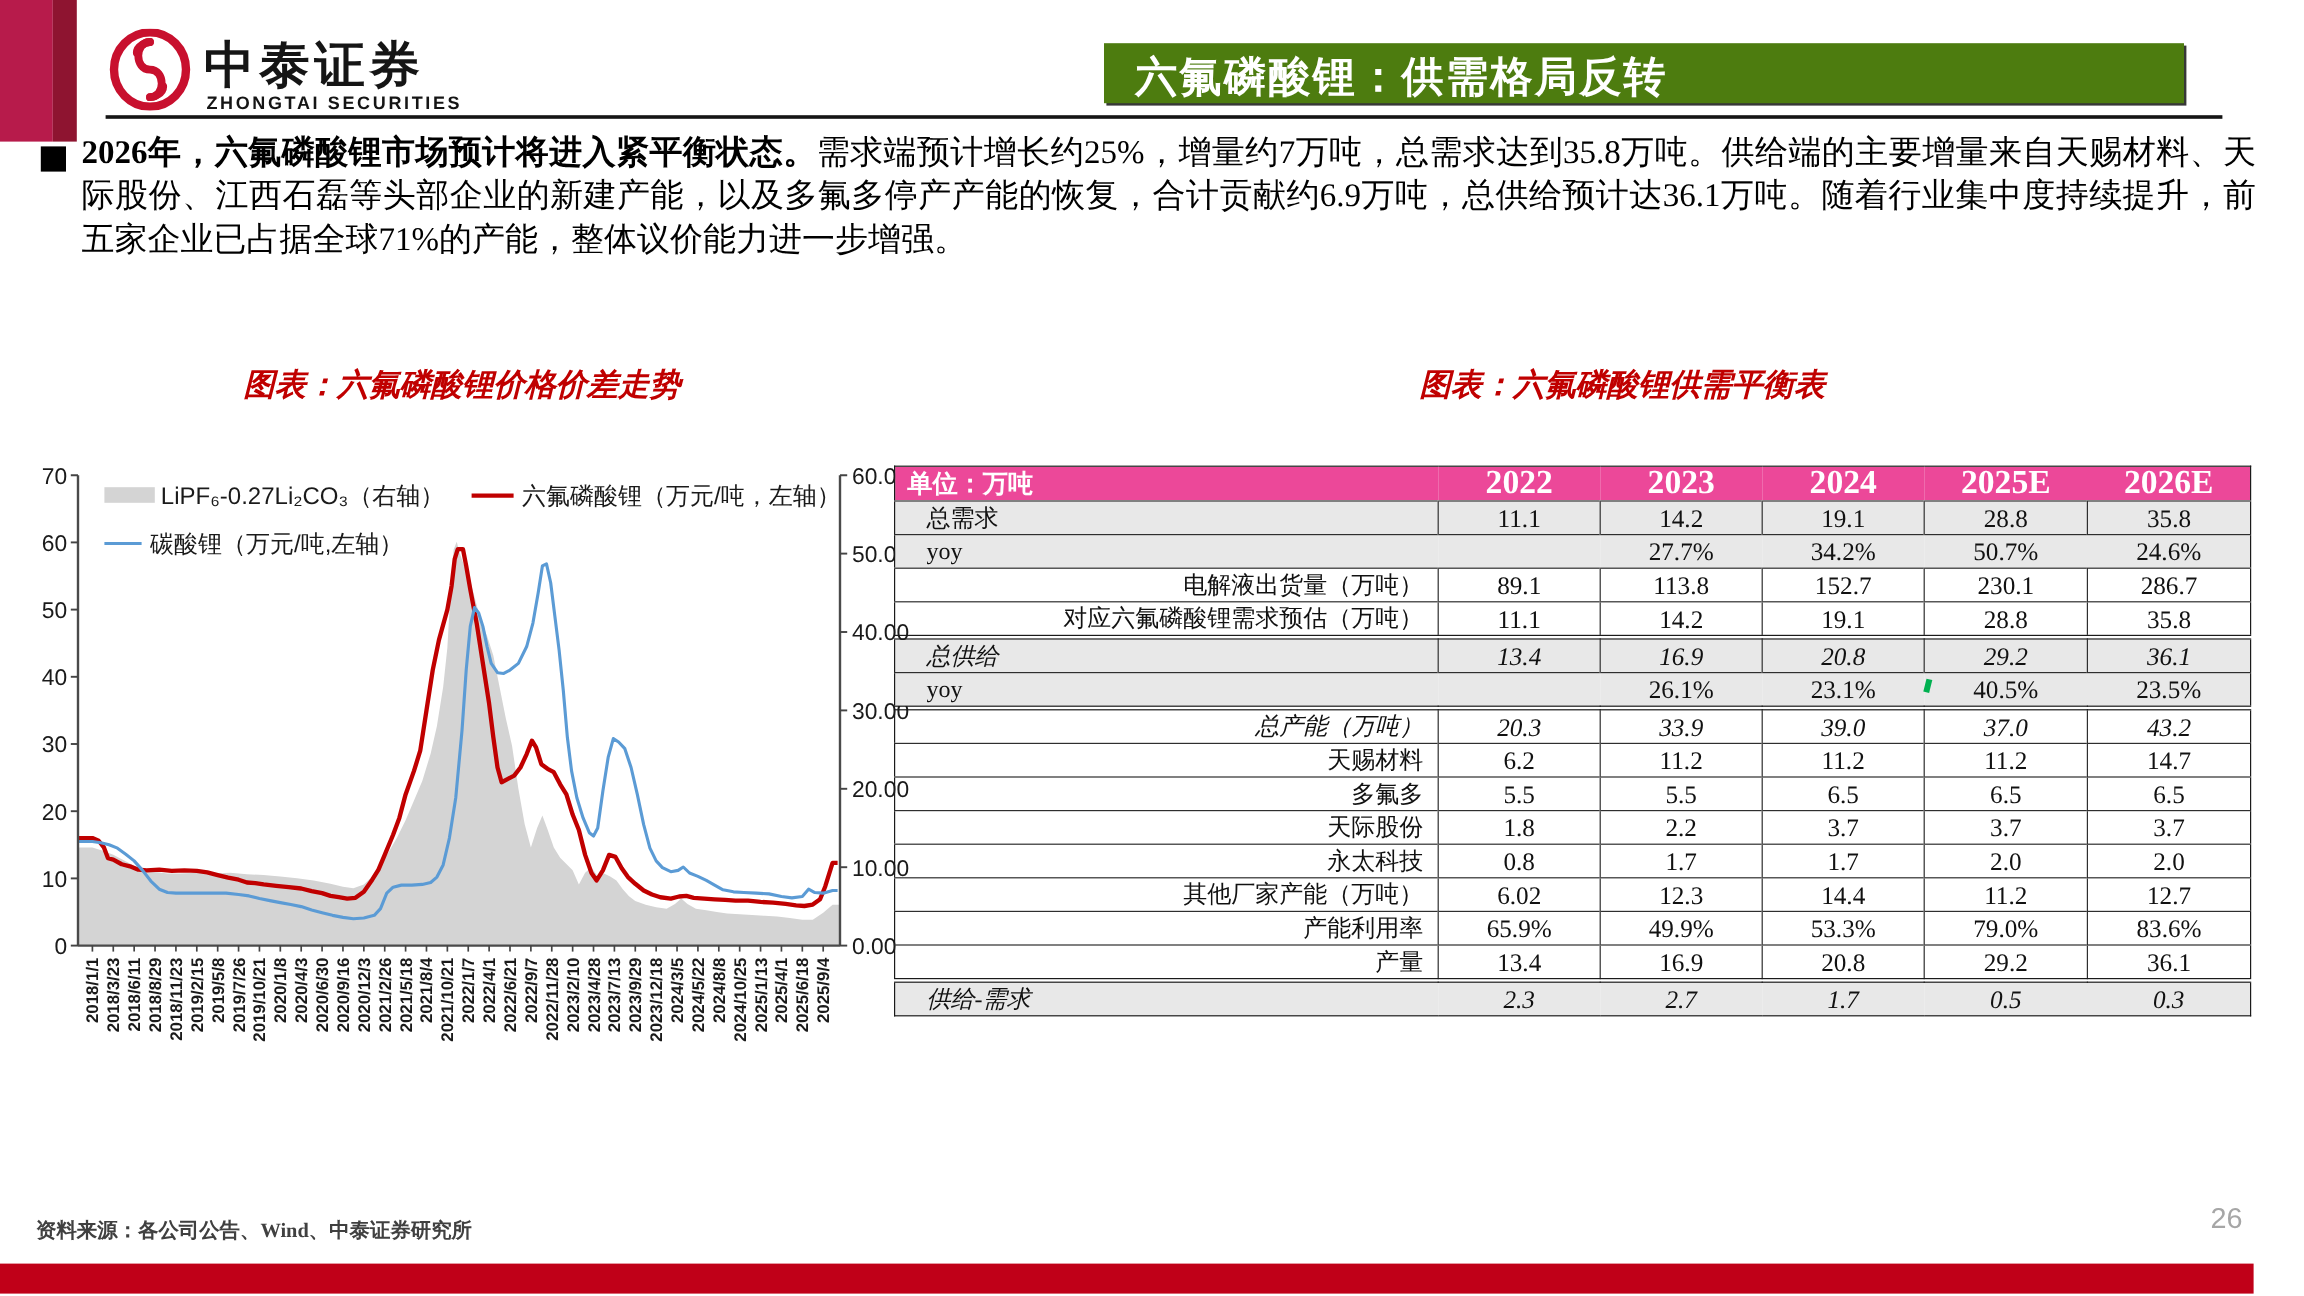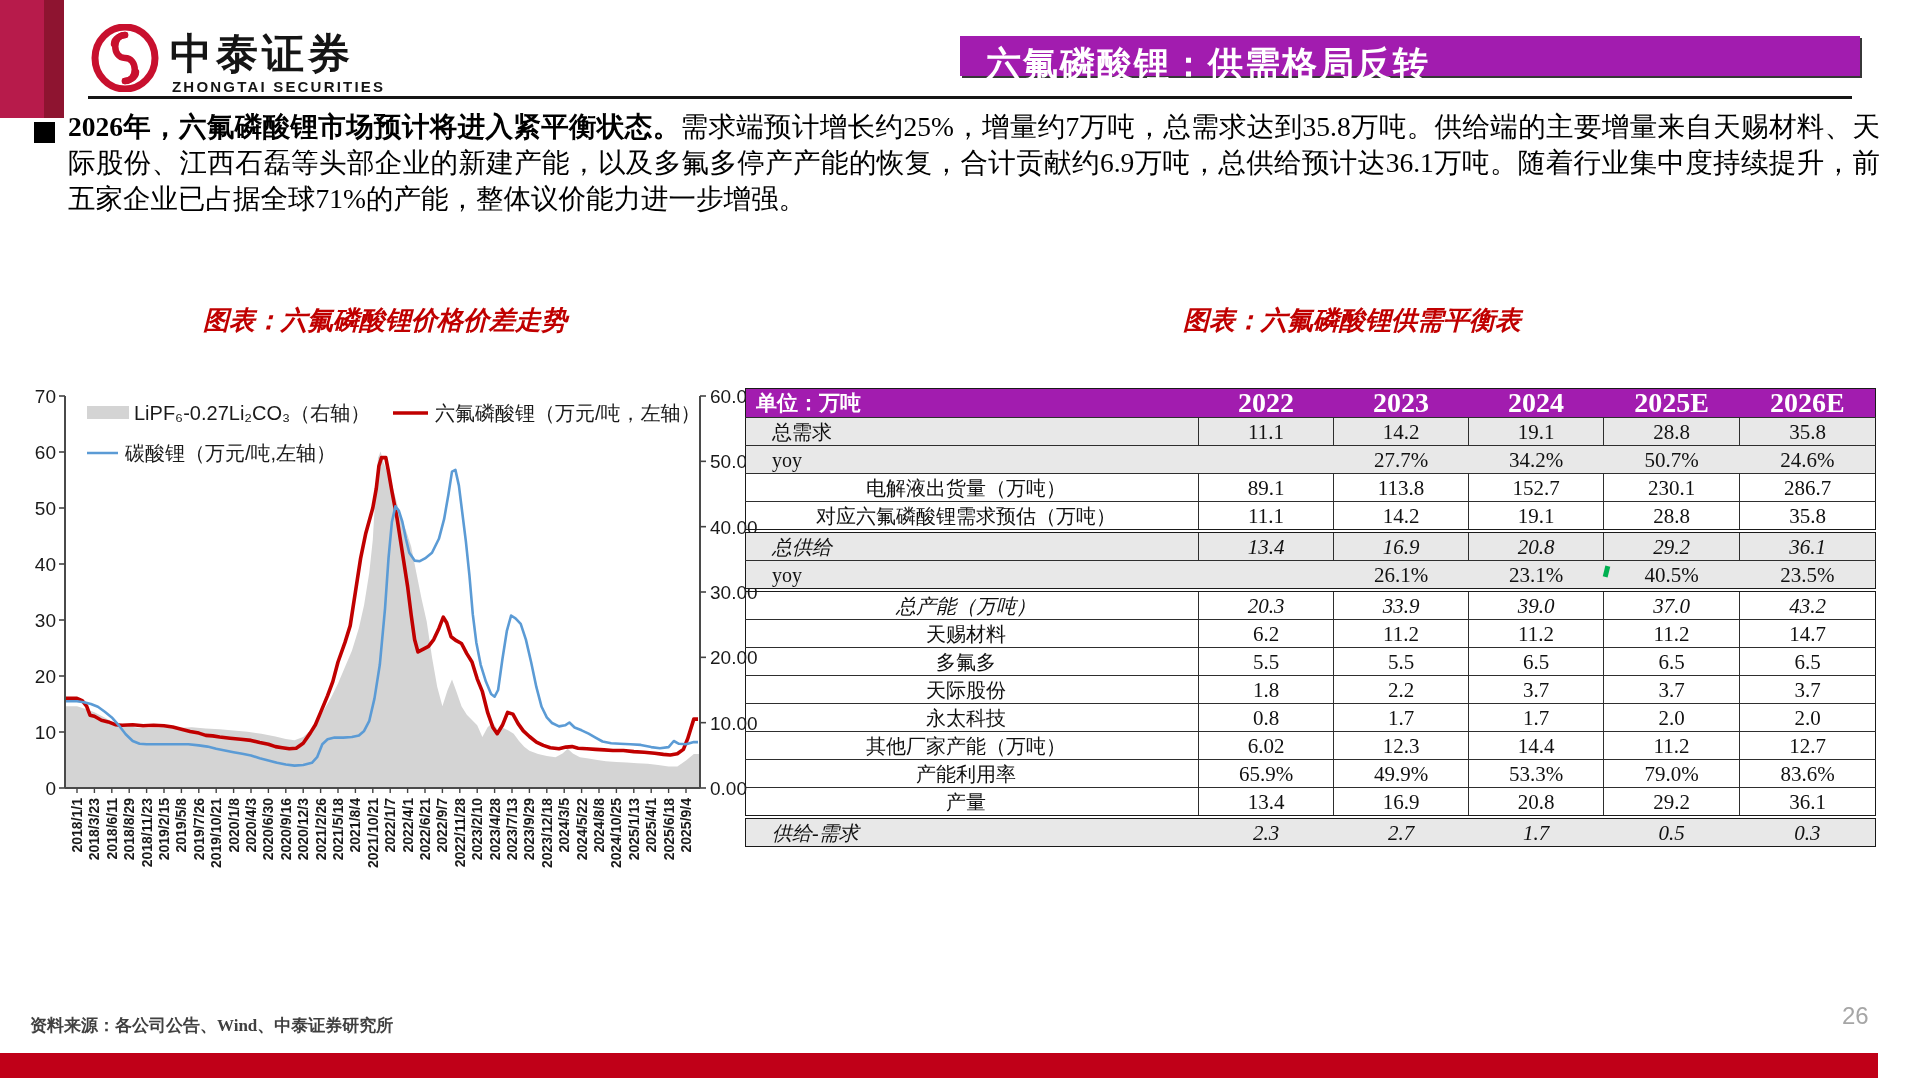--- a/index.html
+++ b/index.html
@@ -5,49 +5,49 @@
   html,body{margin:0;padding:0;background:#fff;}
   body{width:1920px;height:1080px;position:relative;overflow:hidden;
        font-family:"Liberation Sans",sans-serif;color:#111;}
   .abs{position:absolute;}
   .bar-crimson{left:0;top:0;width:44px;height:118px;background:#B71B4B;}
   .bar-maroon{left:44px;top:0;width:20px;height:118px;background:#8E1430;}
   .logo-svg{left:90px;top:24px;}
   .logo-cn{left:170px;top:26px;font-size:42px;font-weight:700;letter-spacing:4px;color:#151515;}
   .logo-en{left:172px;top:78px;font-size:15px;font-weight:700;letter-spacing:2.2px;color:#151515;}
   .header-line{left:88px;top:96px;width:1764px;height:3px;background:#151515;}
-  .banner{left:960px;top:36px;width:900px;height:40px;background:#a21caf;
+  .banner{left:920px;top:36px;width:900px;height:50px;background:#4d7c0f;
           box-shadow:2px 2px 0 rgba(20,20,20,.85);}
   .banner span{display:block;padding-left:26px;line-height:58px;font-size:35px;font-weight:700;
           color:#fff;font-family:"Liberation Serif",serif;letter-spacing:2px;}
   .bullet{left:34px;top:122px;width:21px;height:21px;background:#000;}
   .summary{left:68px;top:109px;width:1812px;font-size:27.5px;line-height:36px;
            text-align:justify;font-family:"Liberation Serif",serif;color:#000;margin:0;}
   .summary b{font-weight:700;}
   .fig-title{font-size:26px;font-weight:700;font-style:italic;color:#C00000;
              font-family:"Liberation Serif",serif;text-align:center;}
   .fig-title.left{left:160px;top:303px;width:450px;}
   .fig-title.right{left:1052px;top:303px;width:600px;}
   .chart{left:30px;top:386px;}
   .bal-table{left:745px;top:388px;width:1130px;border-collapse:collapse;table-layout:fixed;
              border:1.6px solid #1a1a1a;}
   .bal-table th,.bal-table td{height:27px;padding:0;line-height:26px;white-space:nowrap;overflow:hidden;}
-  .bal-table thead th{background:#a21caf;color:#fff;height:28px;}
+  .bal-table thead th{background:#ec4899;color:#fff;height:28px;}
   .bal-table th.unit{text-align:left;padding-left:10px;font-size:21px;font-weight:700;
                      font-family:"Liberation Serif",serif;}
   .bal-table th.year{font-family:"Liberation Serif",serif;font-size:28px;font-weight:600;text-align:center;}
   .bal-table tbody tr{border-top:1.5px solid #2e2e2e;}
   .bal-table tbody tr.thick{border-top:4px double #1a1a1a;font-style:italic;}
   .bal-table td.num{font-family:"Liberation Serif",serif;font-size:21px;text-align:center;
                     border-left:1.5px solid #2e2e2e;}
   .bal-table tr.novert td.num{border-left:none;}
   .bal-table td.lbl{font-size:20px;font-family:"Liberation Serif",serif;}
   .bal-table td.lbl.latin{font-family:Liberation Serif, serif;margin-top:40px;}
   .bal-table td.lbl.l{text-align:left;padding-left:26px;}
-  .bal-table td.lbl.r{text-align:center;padding-right:12px;}
+  .bal-table td.lbl.r{text-align:right;padding-right:12px;}
   .bal-table tr.shade td{background:#E8E8E8;}
   .green-mark{left:1604px;top:566px;width:5px;height:11px;background:#00B050;transform:rotate(14deg);}
   .source{left:30px;top:1014px;font-size:17px;font-weight:700;color:#404040;
           font-family:"Liberation Serif",serif;}
   .pagenum{left:1842px;top:1002px;font-size:24px;color:#A6A6A6;}
   .bottom-bar{left:0;top:1053px;width:1878px;height:25px;background:#C00018;}
 </style>
 </head>
 <body>
 

